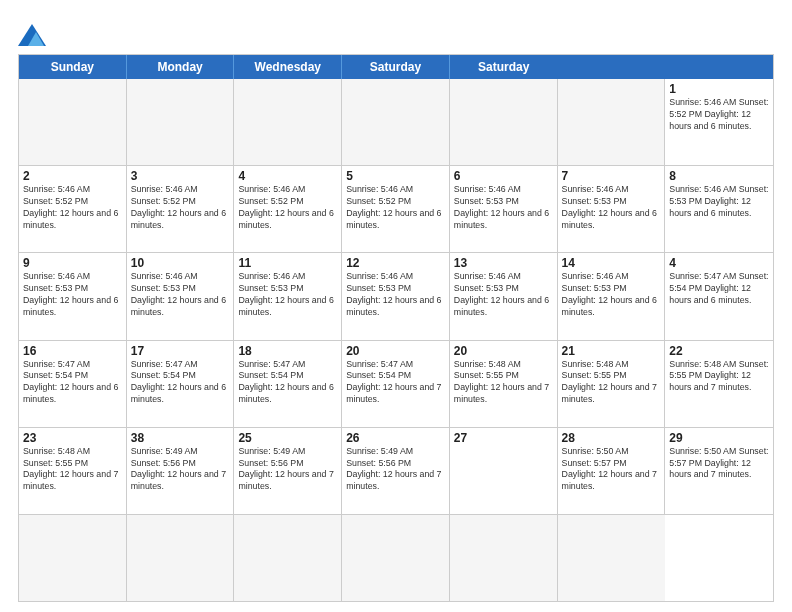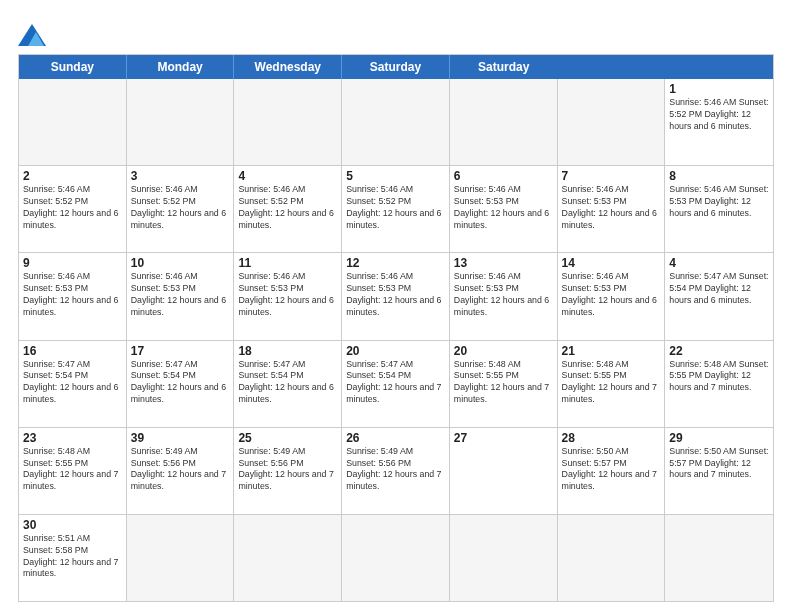--- a/index.html
+++ b/index.html
@@ -312,21 +312,21 @@
         </div>
         <div class="cal-row">
           <div class="cal-cell">
             <div class="day-number">23</div>
             <div class="day-info">Sunrise: 5:48 AM
 Sunset: 5:55 PM
 Daylight: 12 hours
 and 7 minutes.</div>
           </div>
           <div class="cal-cell">
-            <div class="day-number">39</div>
+            <div class="day-number">38</div>
             <div class="day-info">Sunrise: 5:49 AM
 Sunset: 5:56 PM
 Daylight: 12 hours
 and 7 minutes.</div>
           </div>
           <div class="cal-cell">
             <div class="day-number">25</div>
             <div class="day-info">Sunrise: 5:49 AM
 Sunset: 5:56 PM
 Daylight: 12 hours
@@ -351,27 +351,20 @@
           </div>
           <div class="cal-cell">
             <div class="day-number">29</div>
             <div class="day-info">Sunrise: 5:50 AM
 Sunset: 5:57 PM
 Daylight: 12 hours
 and 7 minutes.</div>
           </div>
         </div>
         <div class="cal-row">
-          <div class="cal-cell">
-            <div class="day-number">30</div>
-            <div class="day-info">Sunrise: 5:51 AM
-Sunset: 5:58 PM
-Daylight: 12 hours
-and 7 minutes.</div>
-          </div>
           <div class="cal-cell empty"></div>
           <div class="cal-cell empty"></div>
           <div class="cal-cell empty"></div>
           <div class="cal-cell empty"></div>
           <div class="cal-cell empty"></div>
           <div class="cal-cell empty"></div>
         </div>
       </div>
   </div>
 </div>

